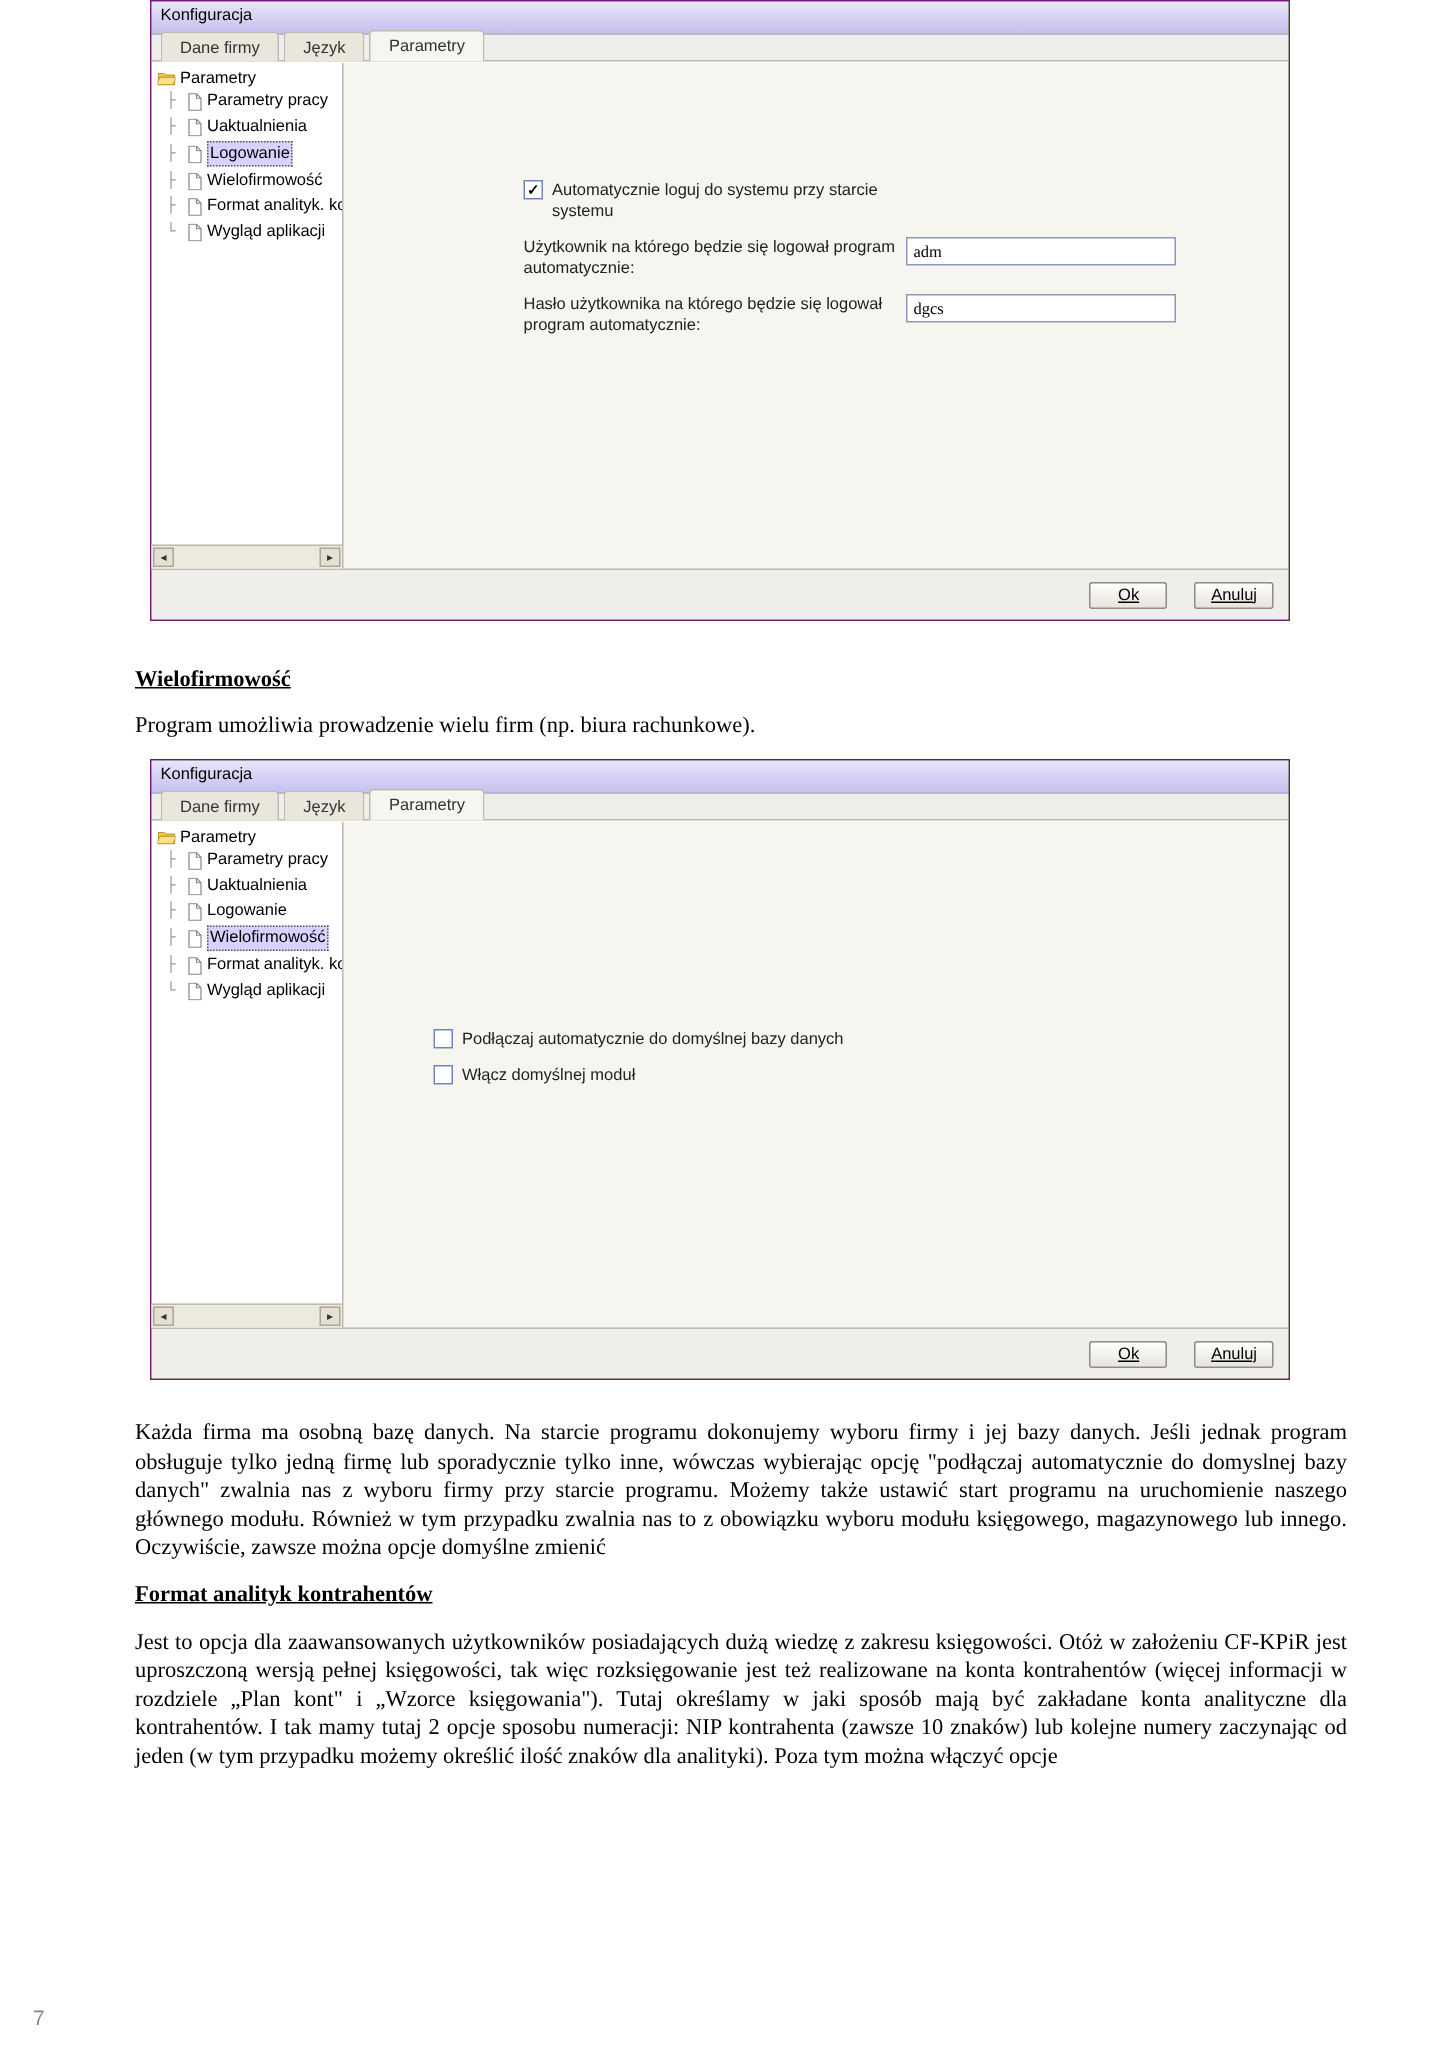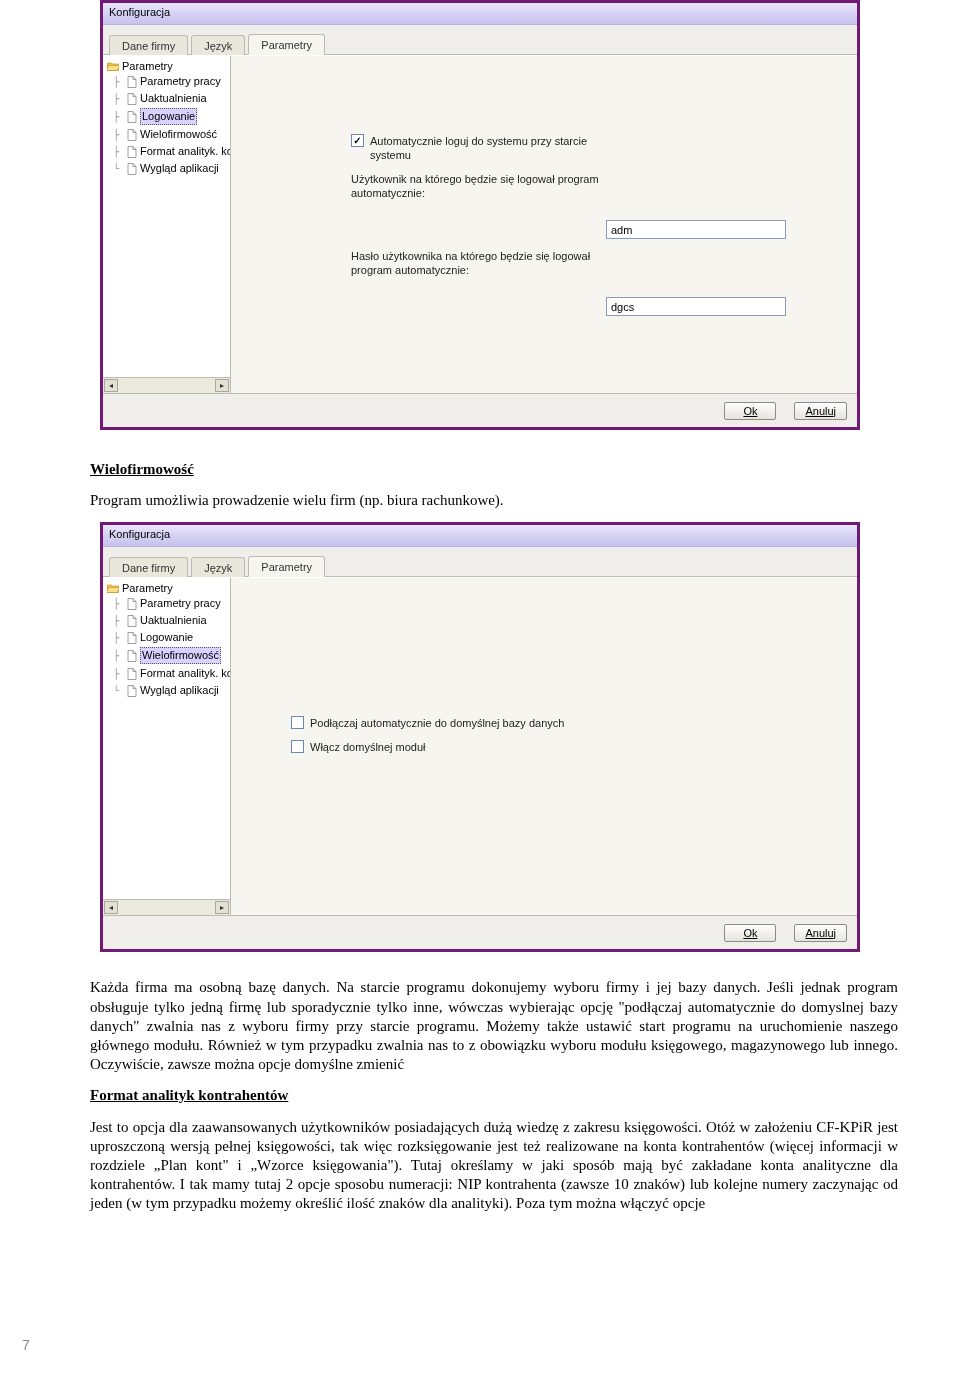--- a/index.html
+++ b/index.html
@@ -10,40 +10,40 @@
     background: #fff;
     width: 960px;
     color: #000;
   }
   .page { padding: 0 0 20px 0; }
 
   
   .dialog {
     width: 760px;
     margin: 0 auto 8px auto;
-    border: 3px solid #701a75;
+    border: 1px solid #701a75;
     background: #4d7c0f;
     font-family: Tahoma, Geneva, sans-serif;
     font-size: 11px;
     color: #000;
   }
   .titlebar {
     height: 22px;
     background: linear-gradient(#e9e6ff, #d8d4f4 45%, #c7c1ee);
     border-bottom: 1px solid #b6b0dd;
     padding: 3px 6px;
     font-size: 11px;
   }
   .tabs {
     display: flex;
     align-items: flex-end;
     padding: 4px 6px 0 6px;
     background: #efeeea;
     border-bottom: 1px solid #bdbab0;
-    height: 30px;
+    height: 18px;
   }
   .tab {
     padding: 4px 12px 3px 12px;
     border: 1px solid #bdbab0;
     border-bottom: none;
     background: #e9e6dc;
     margin-right: 3px;
     margin-bottom: -1px;
     border-radius: 3px 3px 0 0;
     font-size: 11px;
@@ -143,23 +143,22 @@
     font-size: 10px; color: #000; flex-shrink:0;
   }
   .cb.checked::after { content: "✓"; font-weight: bold; }
   .lbl-block { width: 255px; line-height: 14px; }
   .txt-input {
     border: 1px solid #8b99b6;
     background: #fff;
     height: 19px;
     padding: 2px 4px;
     font-size: 11px;
-    font-family: Liberation Sans, sans-serif;
+    font-family: Liberation Serif, serif;
     width: 180px;
-    margin-top: 48px;
   }
   .btnbar {
     height: 34px;
     border-top: 1px solid #bdbab0;
     display: flex;
     justify-content: flex-end;
     align-items: center;
     gap: 18px;
     padding: 0 10px;
     background: #efeeea;

